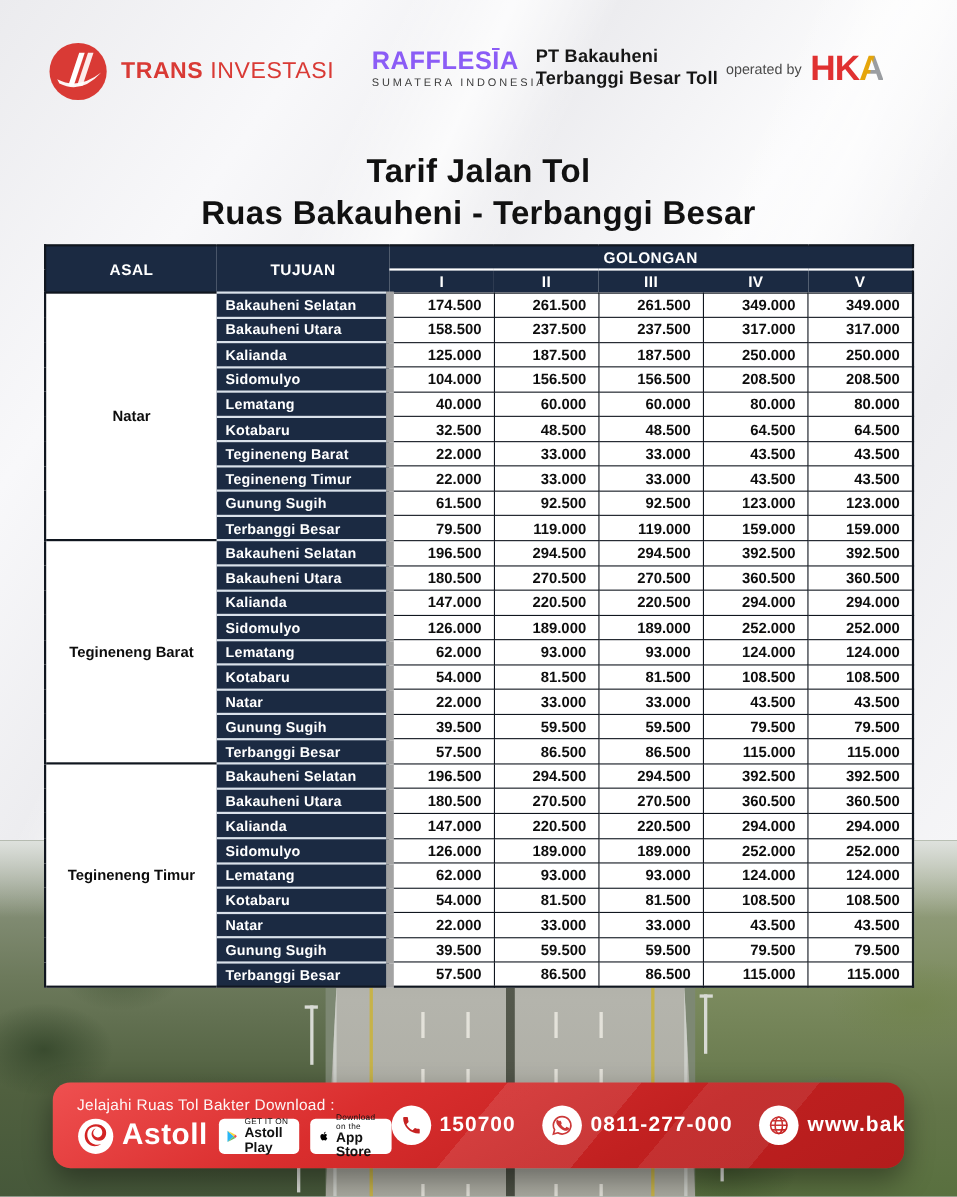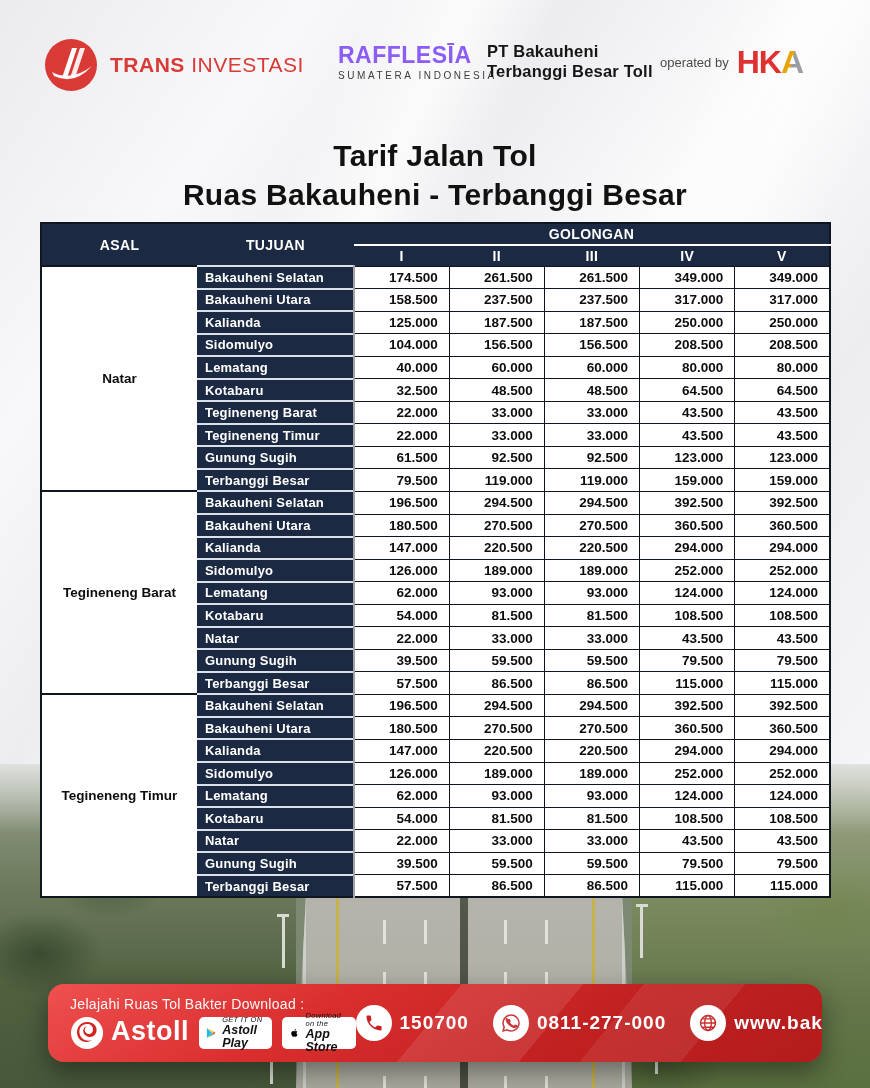--- a/index.html
+++ b/index.html
@@ -69,41 +69,41 @@
   .tbl-wrap { position:absolute; left:40px; top:222px; width:789px; }
   table.tariff { width:100%; border-collapse:collapse; table-layout:fixed; background:#fff;
     border:2px solid #10161f; }
   col.c-asal{width:156px;} col.c-tujuan{width:157px;} col.c-val{width:95.2px;}
   thead th { background:#1b2a42; color:#fff; font-weight:bold; font-size:14px; letter-spacing:.4px; }
   th.h-asal, th.h-tujuan { height:34px; vertical-align:middle; }
   th.h-gol { height:22px; border-bottom:2.5px solid #fff;margin-top:36px; }
   th.h-cls { height:21px; font-size:14px; }
   tbody td { height:22.55px; font-weight:bold; }
   td.tujuan { background:#1b2a42; color:#fff; font-size:13px; text-align:left; padding-left:8px;
-    border-top:2px solid #d9e1ea; border-right:2px solid #a3a3a3; letter-spacing:.2px; }
+    border-top:2px solid #d9e1ea; border-right:7px solid #a3a3a3; letter-spacing:.2px; }
   td.val { background:#fff; color:#0d0d0d; font-size:13.5px; text-align:right; padding-right:11px;
     border:1.4px solid #10161f; font-family:"Liberation Sans", sans-serif; }
   td.asal { background:#fff; color:#0d0d0d; font-size:13.5px; text-align:center; vertical-align:middle;
     border-top:2px solid #10161f; border-left:2px solid #10161f; }
   
   .banner { position:absolute; left:48px; top:984px; width:774px; height:78px; border-radius:16px;
     background:linear-gradient(150deg,#ef5050 0%,#da2e2e 35%,#c02020 70%,#b31c1c 100%);
     box-shadow:0 10px 26px rgba(0,0,0,.4); overflow:hidden;
     display:flex; align-items:center; padding:0 22px; color:#fff; }
   .banner::before { content:""; position:absolute; top:-20px; right:90px; width:340px; height:140px;
     background:linear-gradient(115deg, transparent 15%, rgba(255,255,255,.10) 15%, rgba(255,255,255,.10) 45%, transparent 45%, transparent 60%, rgba(255,255,255,.08) 60%, rgba(255,255,255,.08) 85%, transparent 85%);
     transform:skewX(-20deg); pointer-events:none;}
   .banner-left { display:flex; flex-direction:column; gap:4px; }
   .tagline { font-size:14px; letter-spacing:.3px; opacity:.96; }
   .app-row { display:flex; align-items:center; gap:10px; }
   .astoll { display:flex; align-items:flex-start; gap:7px; }
   .astoll-name { font-size:27px; font-weight:bold; letter-spacing:.5px; }
   .badge { display:flex; align-items:center; gap:6px; background:#fff; color:#111; border-radius:5px;
     padding:3px 9px 3px 7px; height:32px; cursor:pointer; }
-  .badge .b-lines { display:flex; flex-direction:column; line-height:1.05;font-style:italic; }
+  .badge .b-lines { display:flex; flex-direction:column; line-height:1.05; }
   .badge .b-top { font-size:7.5px; letter-spacing:.3px; }
   .badge .b-bot { font-size:12.5px; font-weight:bold; }
   .contacts { display:flex; align-items:center; gap:24px; margin-left:auto; }
   .contact { display:flex; align-items:center; gap:8px; }
   .c-ic { width:36px; height:36px; border-radius:50%; background:#fff; display:flex; align-items:center; justify-content:center; flex:0 0 auto; }
   .c-txt { font-size:19px; font-weight:bold; letter-spacing:1px; white-space:nowrap; }
 </style>
 </head>
 <body>
 

